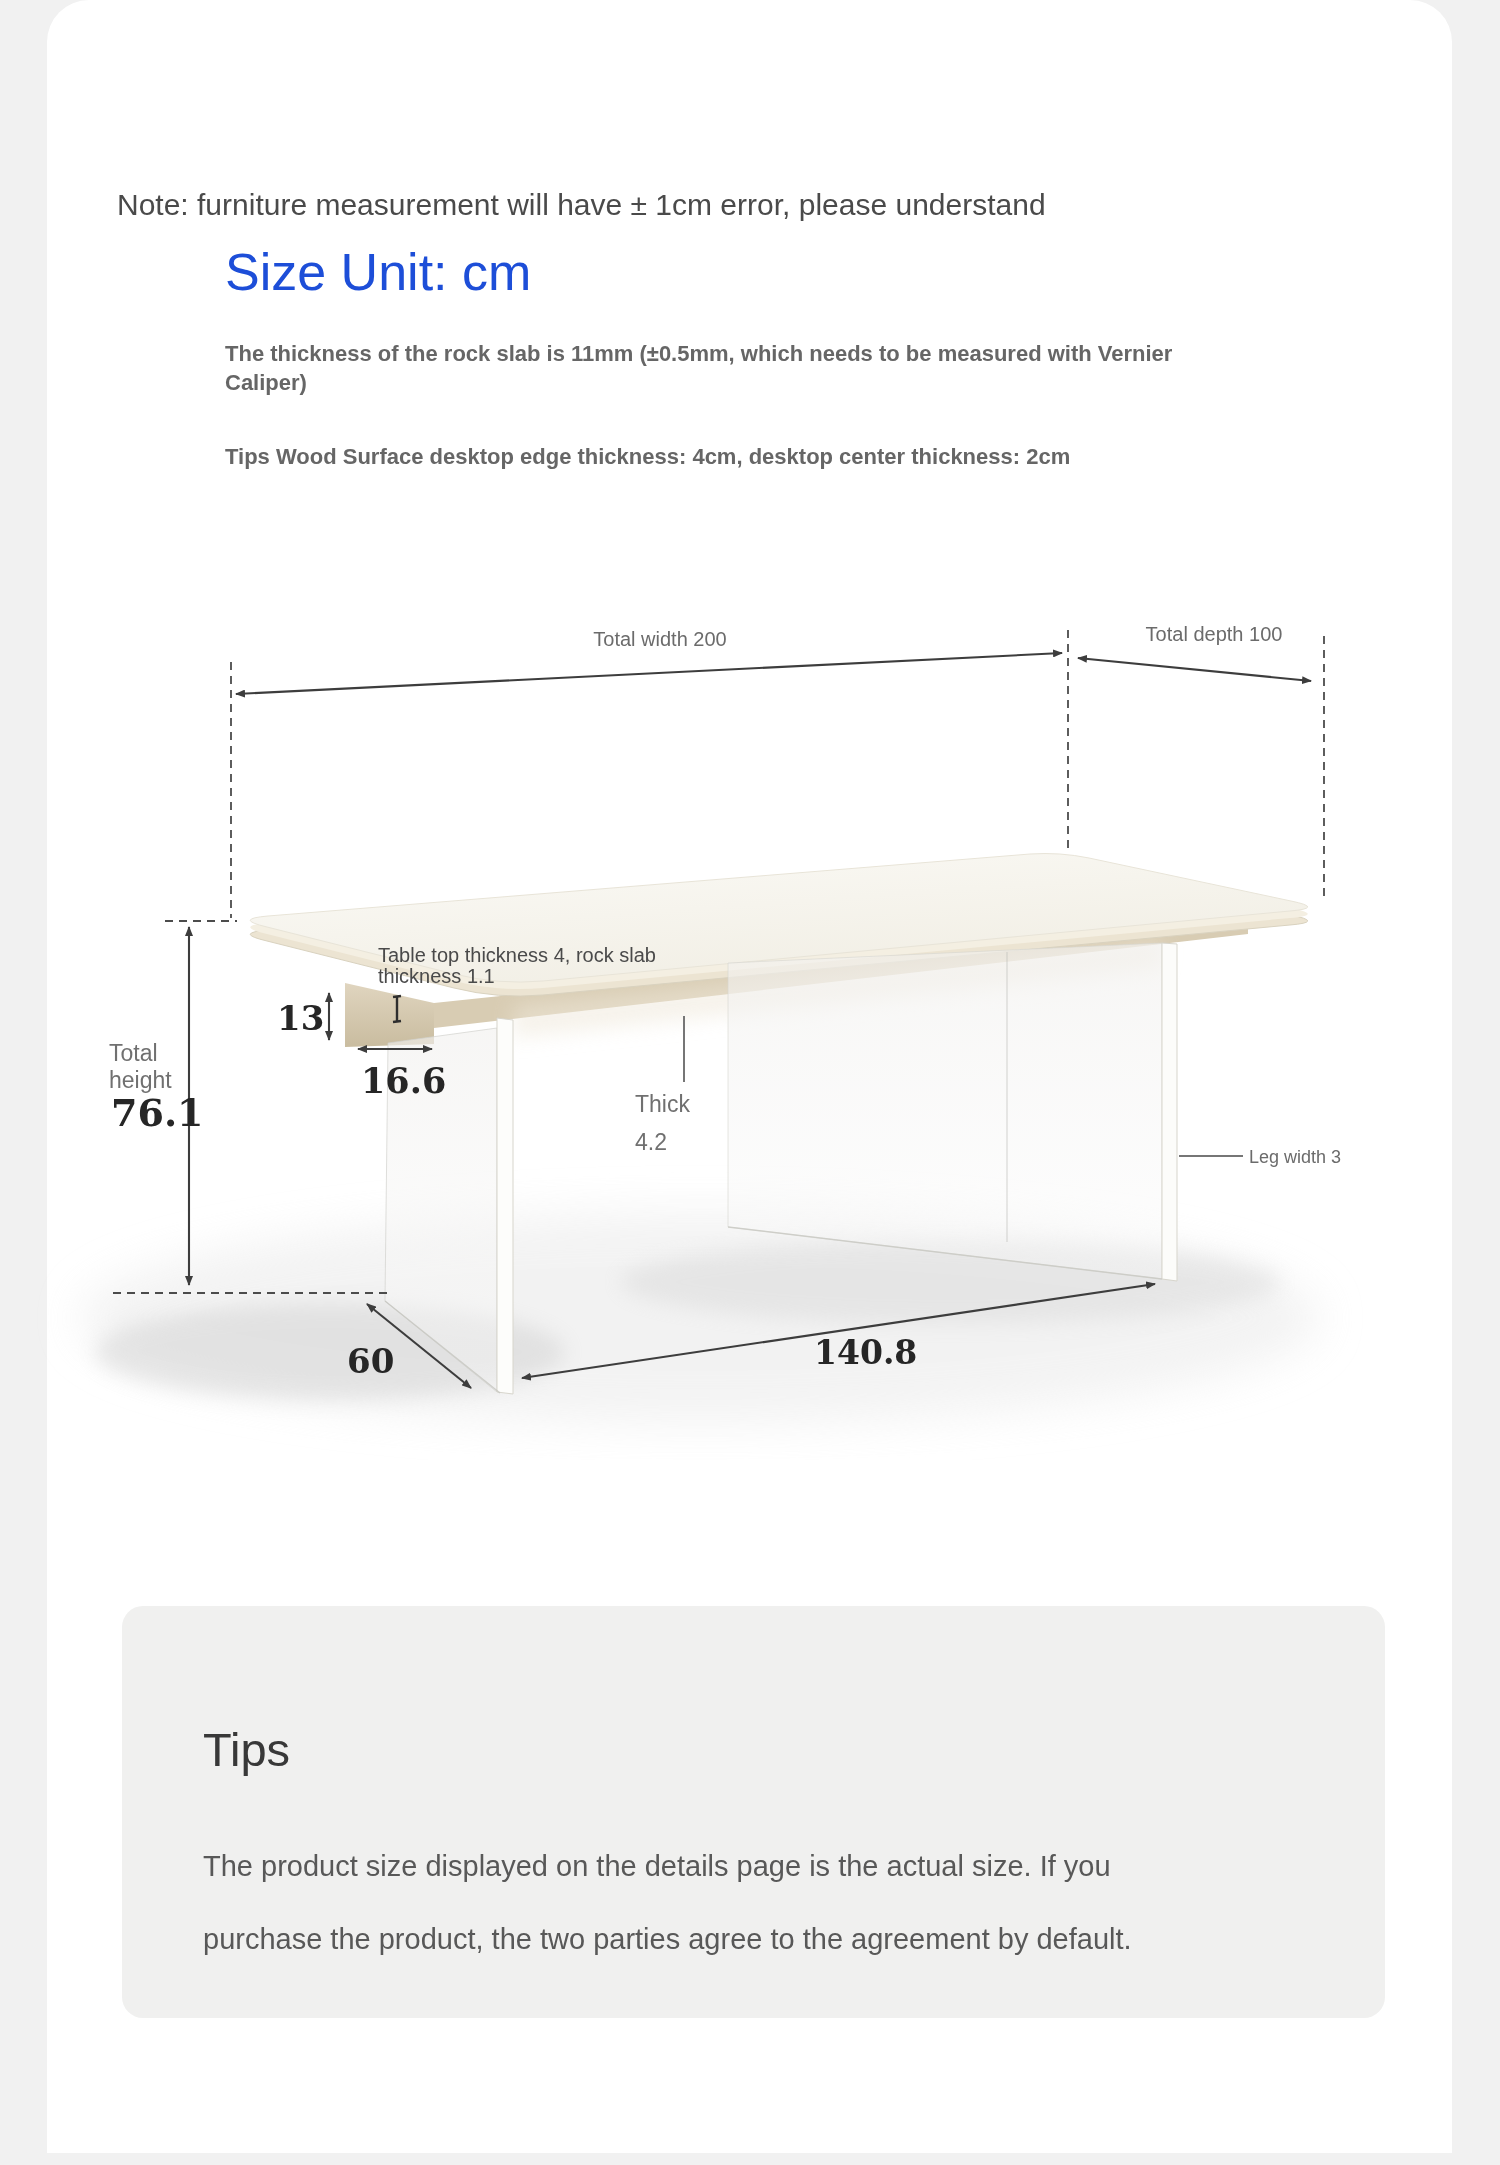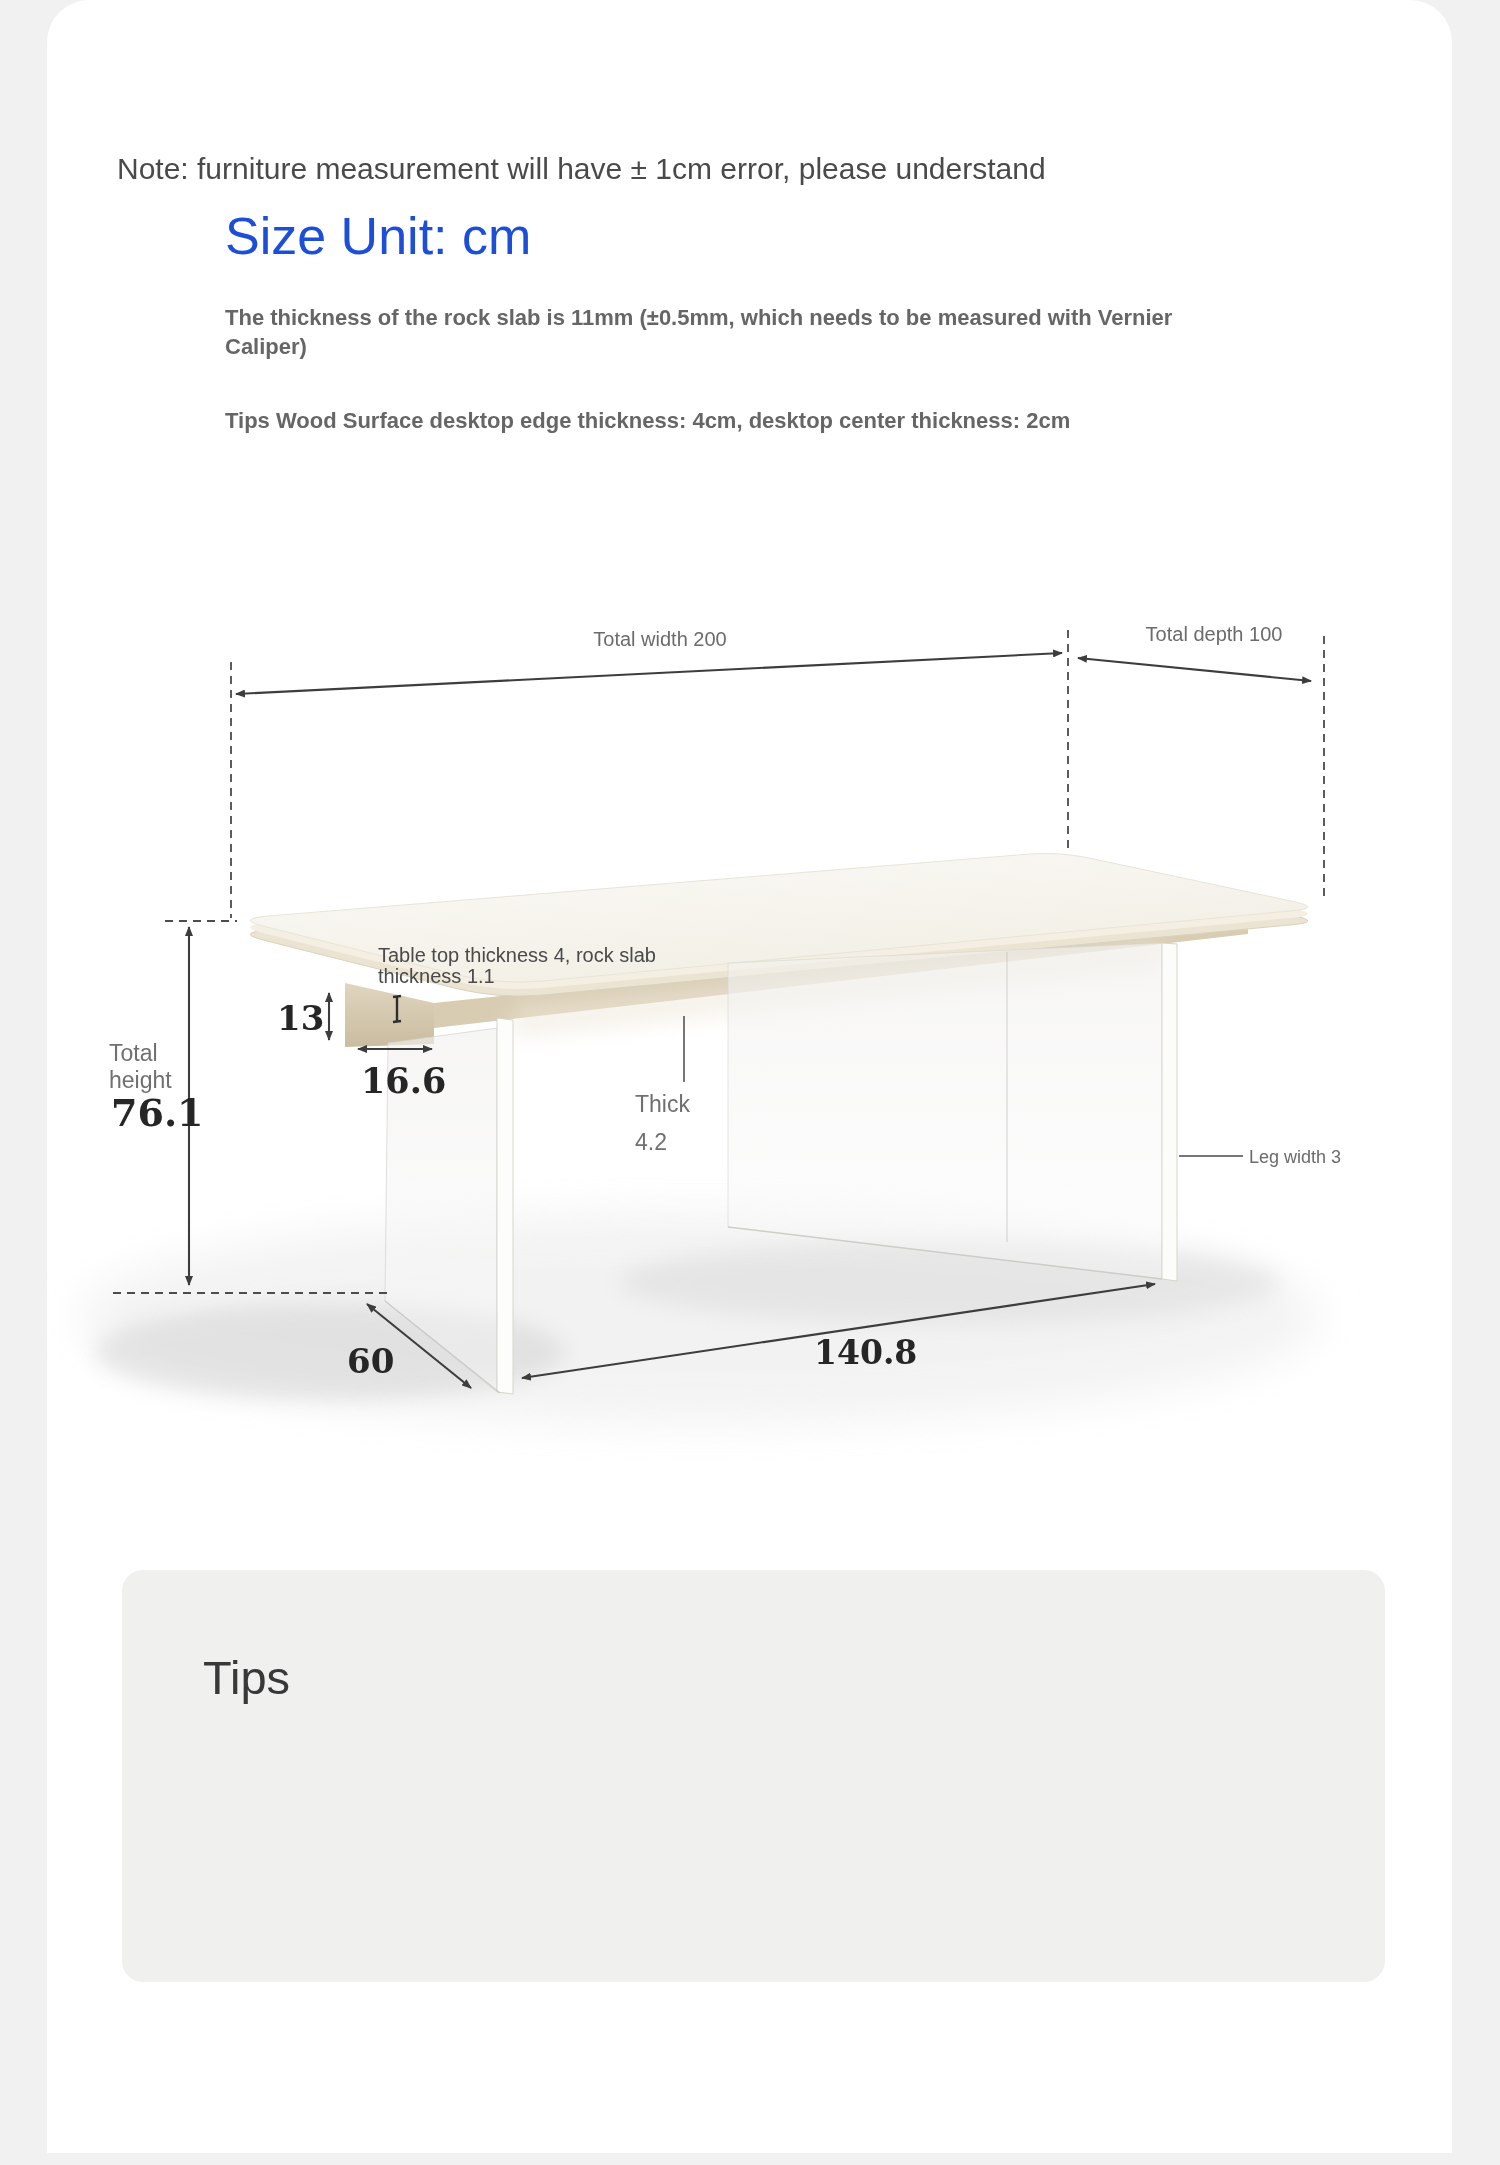--- a/index.html
+++ b/index.html
@@ -7,21 +7,21 @@
     width:1500px;height:2165px;position:relative;
     background:#f1f1f1;
     font-family:"Liberation Sans",sans-serif;
     -webkit-font-smoothing:antialiased;
     overflow:hidden;
   }
   .card{
     position:absolute;left:47px;top:0;width:1405px;height:2153px;
     background:#ffffff;border-radius:42px 42px 0 0;
   }
-  .abs{position:absolute;}
+  .abs{position:absolute;margin-top:36px;}
   .prewrap{white-space:pre-line;}
   .note{
     left:117px;top:150px;width:1200px;
     font-size:30px;line-height:37px;color:#4a4a4a;
   }
   .size-heading{
     left:225px;top:212px;
     font-size:52px;line-height:48px;color:#1d4ed8;
   }
   .para{
@@ -174,13 +174,15 @@
     <text class="dim-gray-md" x="635" y="1150">4.2</text>
     <text class="dim-gray-sm" x="1249" y="1163">Leg width 3</text>
     <text class="dim-num" x="347" y="1373">60</text>
     <text class="dim-num" style="font-size:33px" x="814" y="1364">140.8</text>
   </g>
 </svg>
 </div>
 
 <div class="abs tips-box">
   <div class="abs tips-heading">Tips</div>
+  <div class="abs tips-body prewrap">The product size displayed on the details page is the actual size. If you
+purchase the product, the two parties agree to the agreement by default.</div>
 </div>
 
 </body></html>

